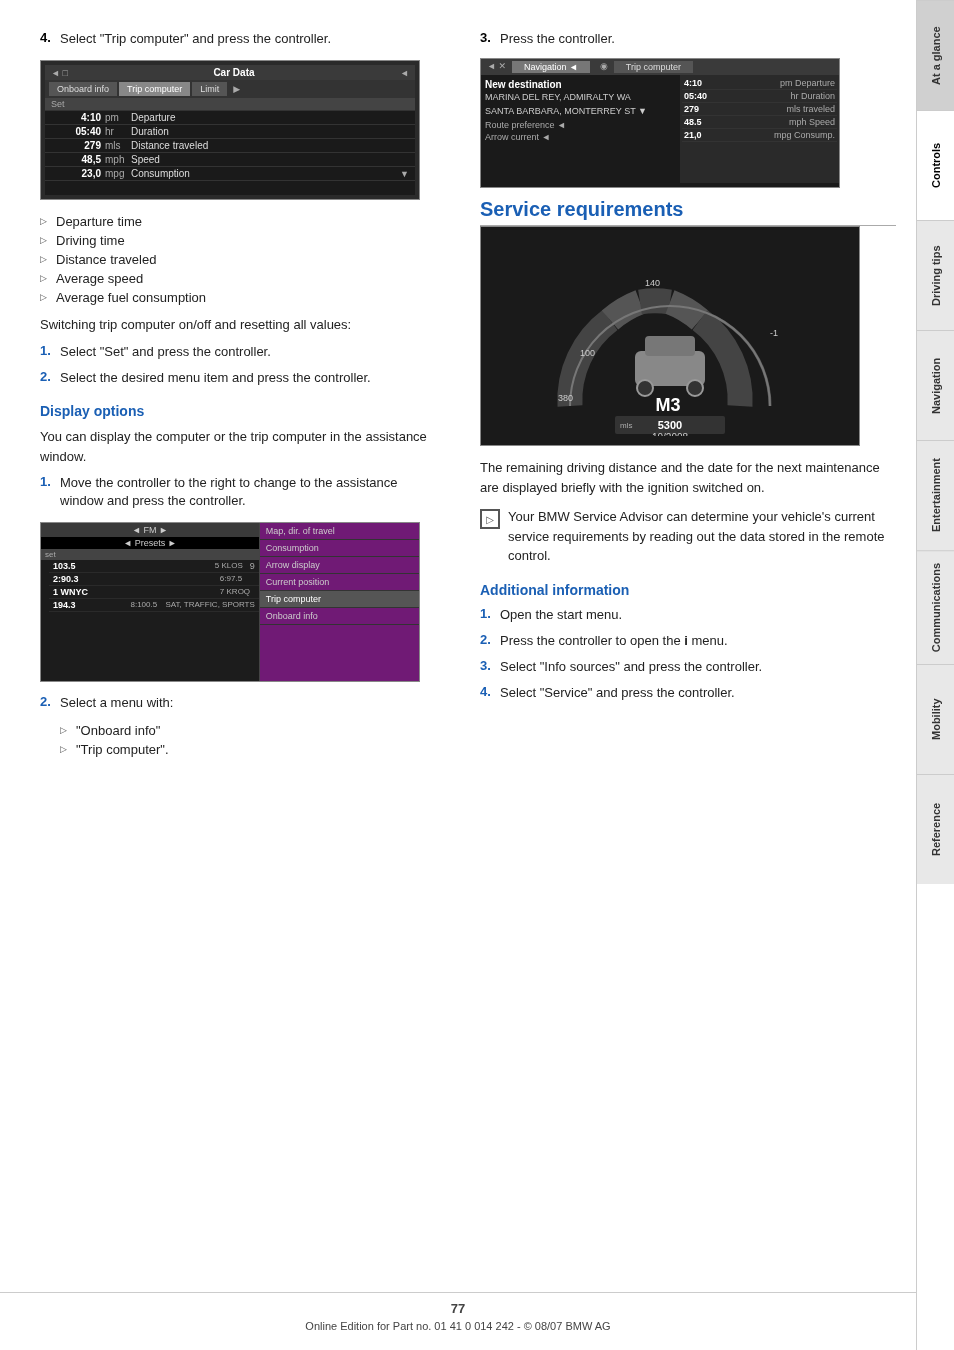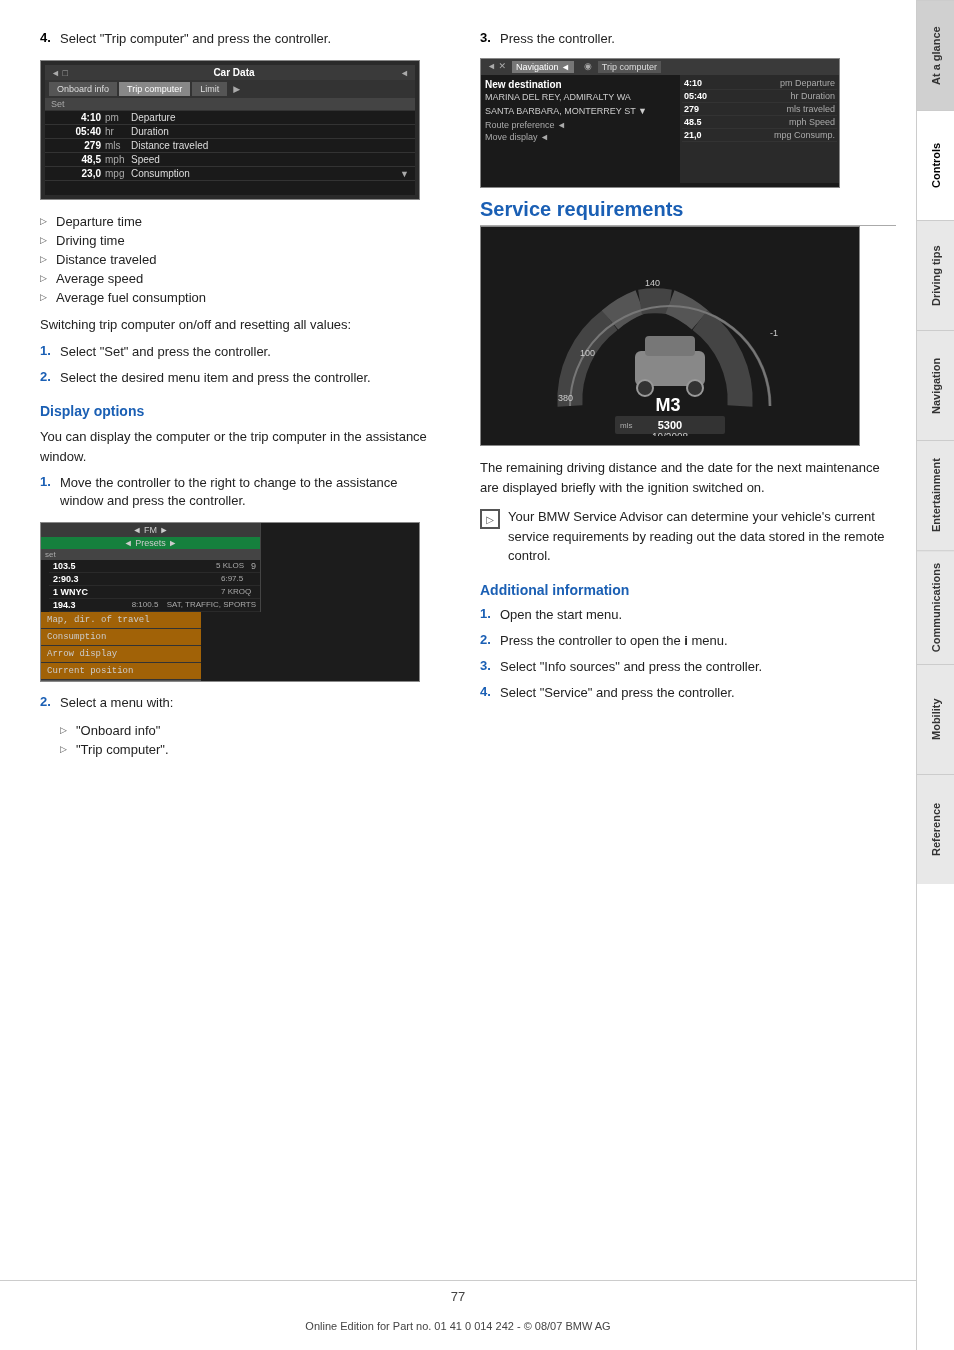--- a/index.html
+++ b/index.html
@@ -225,33 +225,31 @@
       height: 160px;
       position: relative;
       overflow: hidden;
     }
 
     .disp-inner {
       width: 100%;
       height: 100%;
       background: #1c1c1c;
       display: flex;
-      flex-direction: column;
     }
 
     .disp-left {
       width: 220px;
       background: #1c1c1c;
       border-right: 1px solid #444;
     }
 
     .disp-right {
       width: 160px;
-      background: #a16207;
-      font-family: Liberation Mono, monospace;
+      background: #701a75;
     }
 
     .disp-header {
       background: #3a3a3a;
       color: #ccc;
       font-size: 9px;
       padding: 2px 4px;
       text-align: center;
     }
 
@@ -360,22 +358,22 @@
       width: 916px;
       text-align: center;
       font-size: 11px;
       color: #444;
       border-top: 1px solid #ccc;
       padding-top: 8px;
     }
 
     .page-num {
       font-size: 13px;
-      font-weight: normal;
-      margin-bottom: 16px;
+      font-weight: bold;
+      margin-bottom: 4px;
     }
 
     
     .nav-screenshot {
       border: 1px solid #888;
       background: #1a1a1a;
       width: 360px;
       height: 130px;
       margin: 10px 0;
       overflow: hidden;
@@ -385,21 +383,21 @@
       background: #3a3a3a;
       color: #ccc;
       font-size: 9px;
       padding: 2px 6px;
       display: flex;
       gap: 6px;
     }
 
     .nav-tab {
       background: #555;
-      padding: 1px 4px;
+      padding: 1px 12px;
       color: #ddd;
       font-size: 9px;
     }
 
     .nav-tab.active {
       background: #777;
       color: #fff;
     }
 
     .nav-content {
@@ -546,21 +544,21 @@
       <div class="numbered-step">
         <span class="num-badge blue">1.</span>
         <span class="step-text">Move the controller to the right to change to the assistance window and press the controller.</span>
       </div>
 
       <div class="disp-screenshot">
         <div class="disp-inner">
 
           <div class="disp-left">
             <div class="disp-header">◄ FM ►</div>
-            <div style="background:#15803d; text-align:center; font-size:9px; color:#ccc; padding:1px;">◄ Presets ►</div>
+            <div style="background:#000000; text-align:center; font-size:9px; color:#ccc; padding:1px;">◄ Presets ►</div>
             <div style="background:#444; font-size:8px; color:#aaa; padding:1px 4px;">set</div>
             <div class="disp-row">
               <span class="d-val">103.5</span>
               <span style="flex:1;"></span>
               <span class="d-unit">5 KLOS</span>
               <span style="color:#aaa;font-size:9px;">9</span>
             </div>
             <div class="disp-row">
               <span class="d-val">2:90.3</span>
               <span style="flex:1;"></span>
@@ -613,21 +611,21 @@
           <span class="nav-tab active">Navigation ◄</span>
           <span style="color:#aaa; margin-left:4px;">◉</span>
           <span class="nav-tab">Trip computer</span>
         </div>
         <div class="nav-content">
           <div class="nav-left">
             <div class="nav-dest">New destination</div>
             <div class="nav-addr">MARINA DEL REY, ADMIRALTY WA</div>
             <div class="nav-addr">SANTA BARBARA, MONTERREY ST ▼</div>
             <div class="nav-option">Route preference ◄</div>
-            <div class="nav-option">Move display ◄</div>
+            <div class="nav-option">Arrow current ◄</div>
           </div>
           <div class="nav-right">
             <div class="nav-right-row">
               <span class="nv">4:10</span>
               <span class="nl">pm Departure</span>
             </div>
             <div class="nav-right-row">
               <span class="nv">05:40</span>
               <span class="nl">hr Duration</span>
             </div>

